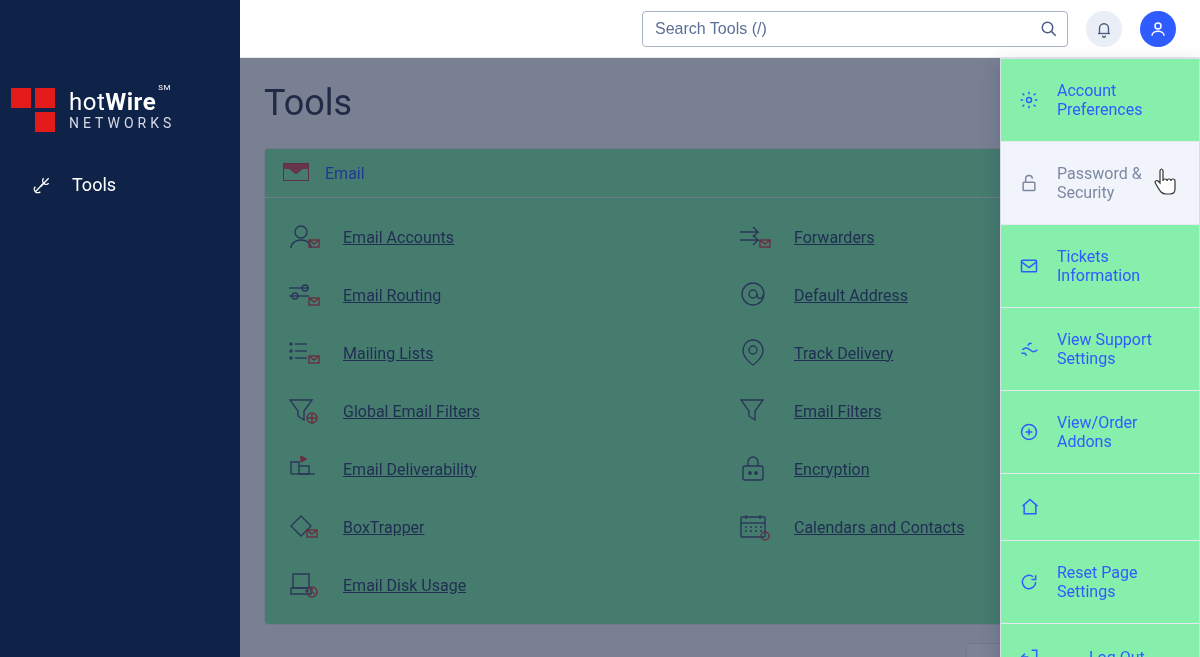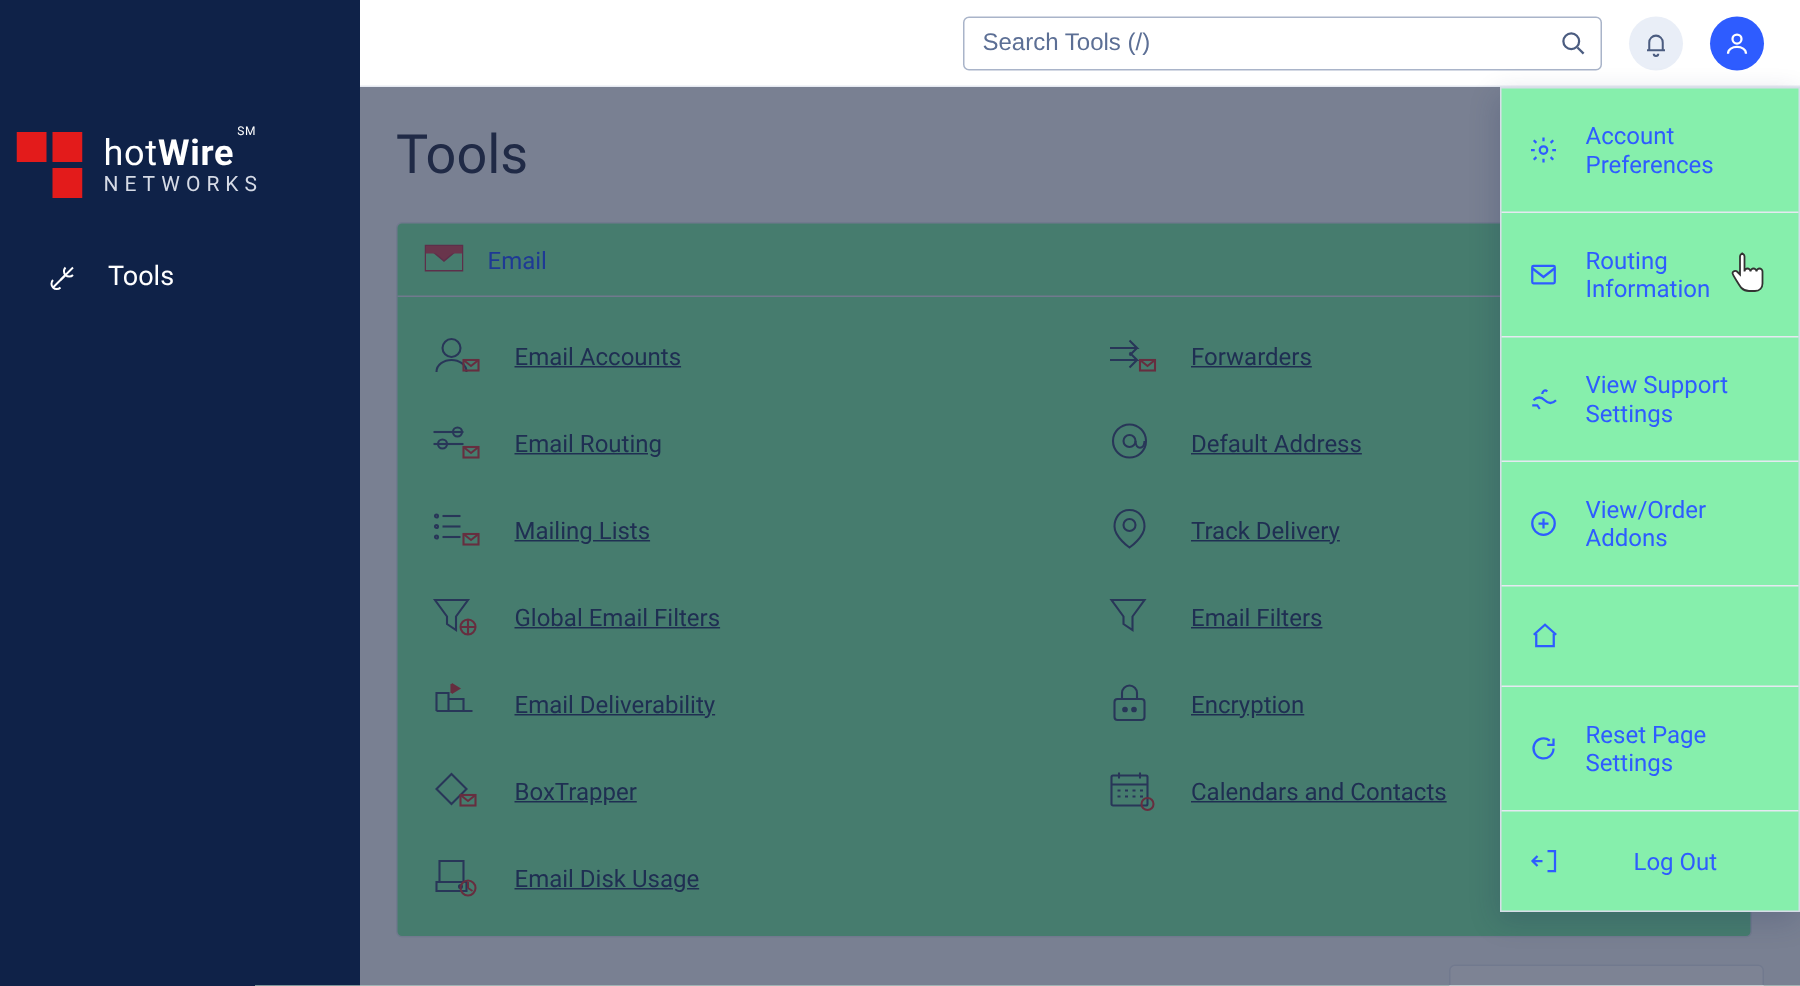--- a/index.html
+++ b/index.html
@@ -283,28 +283,37 @@
 <div class="dropdown">
   <div class="dd-item">
     <span class="dd-ic">
         <svg width="20" height="20" viewBox="0 0 24 24" fill="none" stroke="currentColor" stroke-width="1.8">
           <circle cx="12" cy="12" r="3"></circle>
           <path d="M12 2v3M12 19v3M4.2 4.2l2.1 2.1M17.7 17.7l2.1 2.1M2 12h3M19 12h3M4.2 19.8l2.1-2.1M17.7 6.3l2.1-2.1"></path>
         </svg>
       </span>
     <span>Account Preferences</span>
   </div>
+  <div class="dd-item active">
+    <span class="dd-ic">
+        <svg width="20" height="20" viewBox="0 0 24 24" fill="none" stroke="currentColor" stroke-width="1.8">
+          <rect x="5" y="11" width="14" height="10" rx="1"></rect>
+          <path d="M8 11V7a4 4 0 0 1 8 0"></path>
+        </svg>
+      </span>
+    <span>Password &amp; Security</span>
+  </div>
   <div class="dd-item">
     <span class="dd-ic">
         <svg width="20" height="20" viewBox="0 0 24 24" fill="none" stroke="currentColor" stroke-width="1.8">
           <rect x="3" y="5" width="18" height="14" rx="1"></rect>
           <path d="M3 7l9 7 9-7"></path>
         </svg>
       </span>
-    <span>Routing Information</span>
+    <span>Tickets Information</span>
   </div>
   <div class="dd-item">
     <span class="dd-ic">
         <svg width="20" height="20" viewBox="0 0 24 24" fill="none" stroke="currentColor" stroke-width="1.8">
           <path d="M4 13c3-3 6-3 9 0s6 3 9 0"></path>
           <path d="M11 8c0-2 2-4 4-2"></path>
           <path d="M3 17h4l2 3"></path>
         </svg>
       </span>
     <span>View Support Settings</span>

